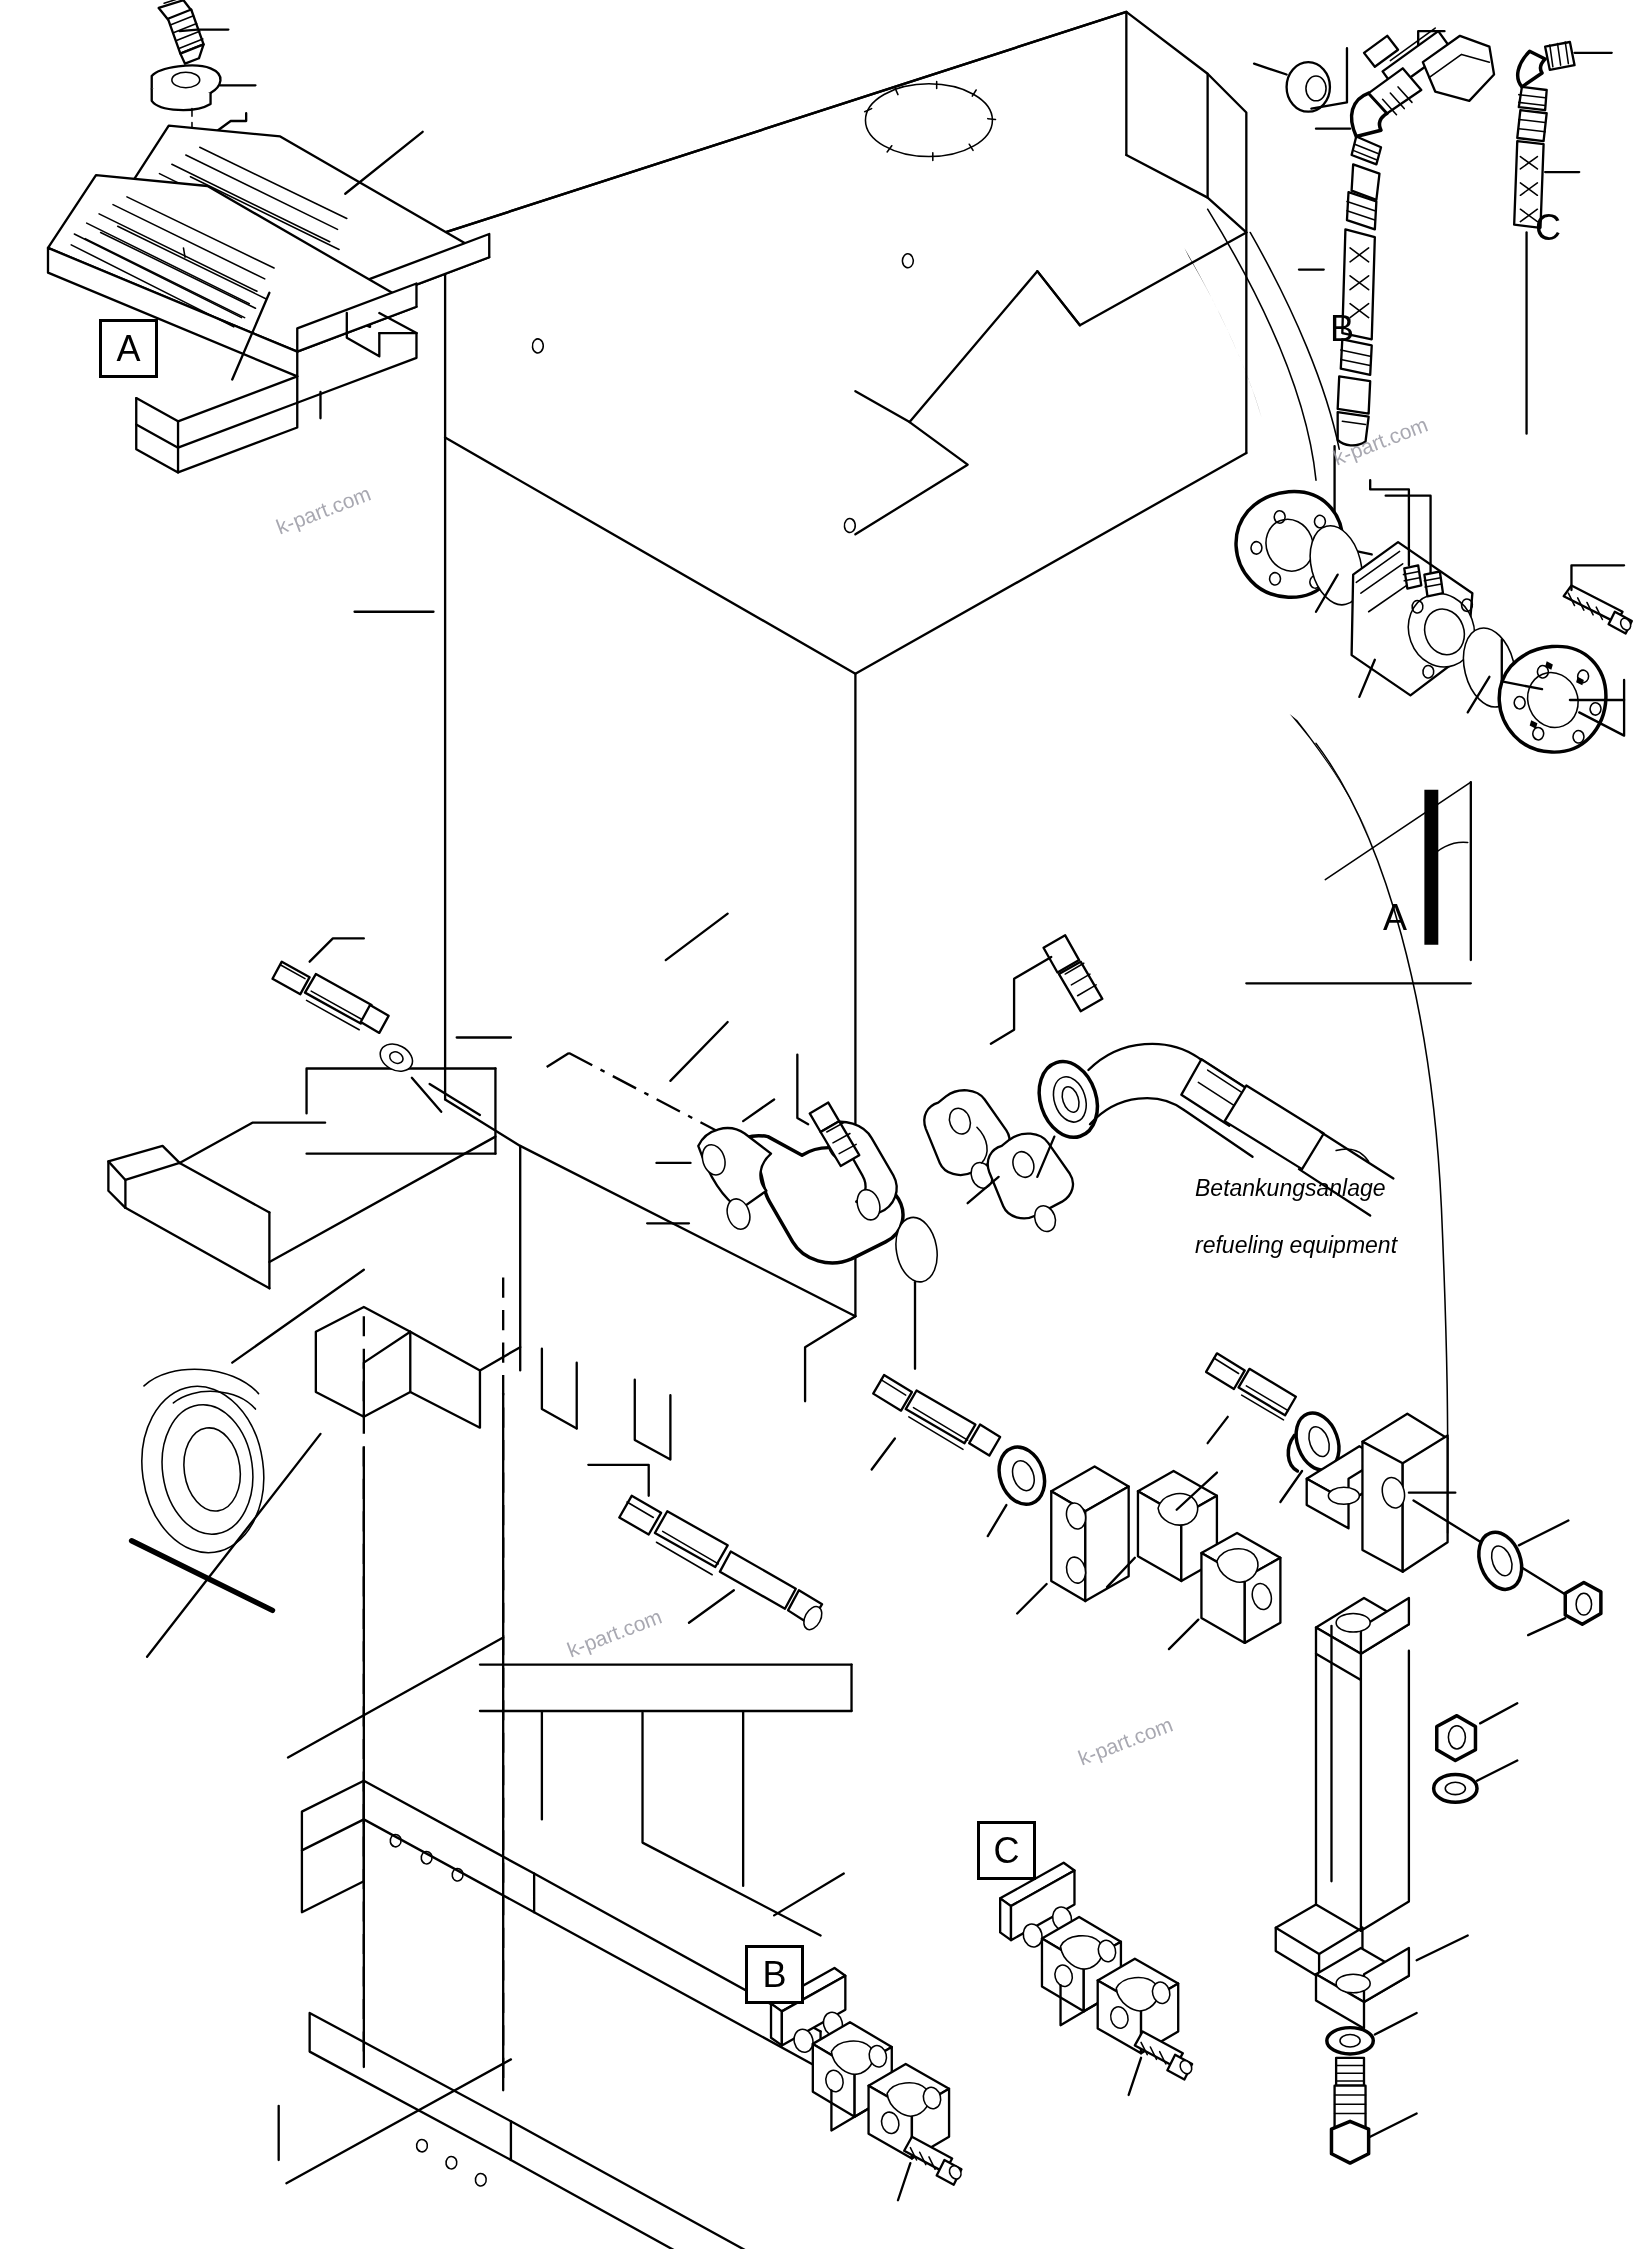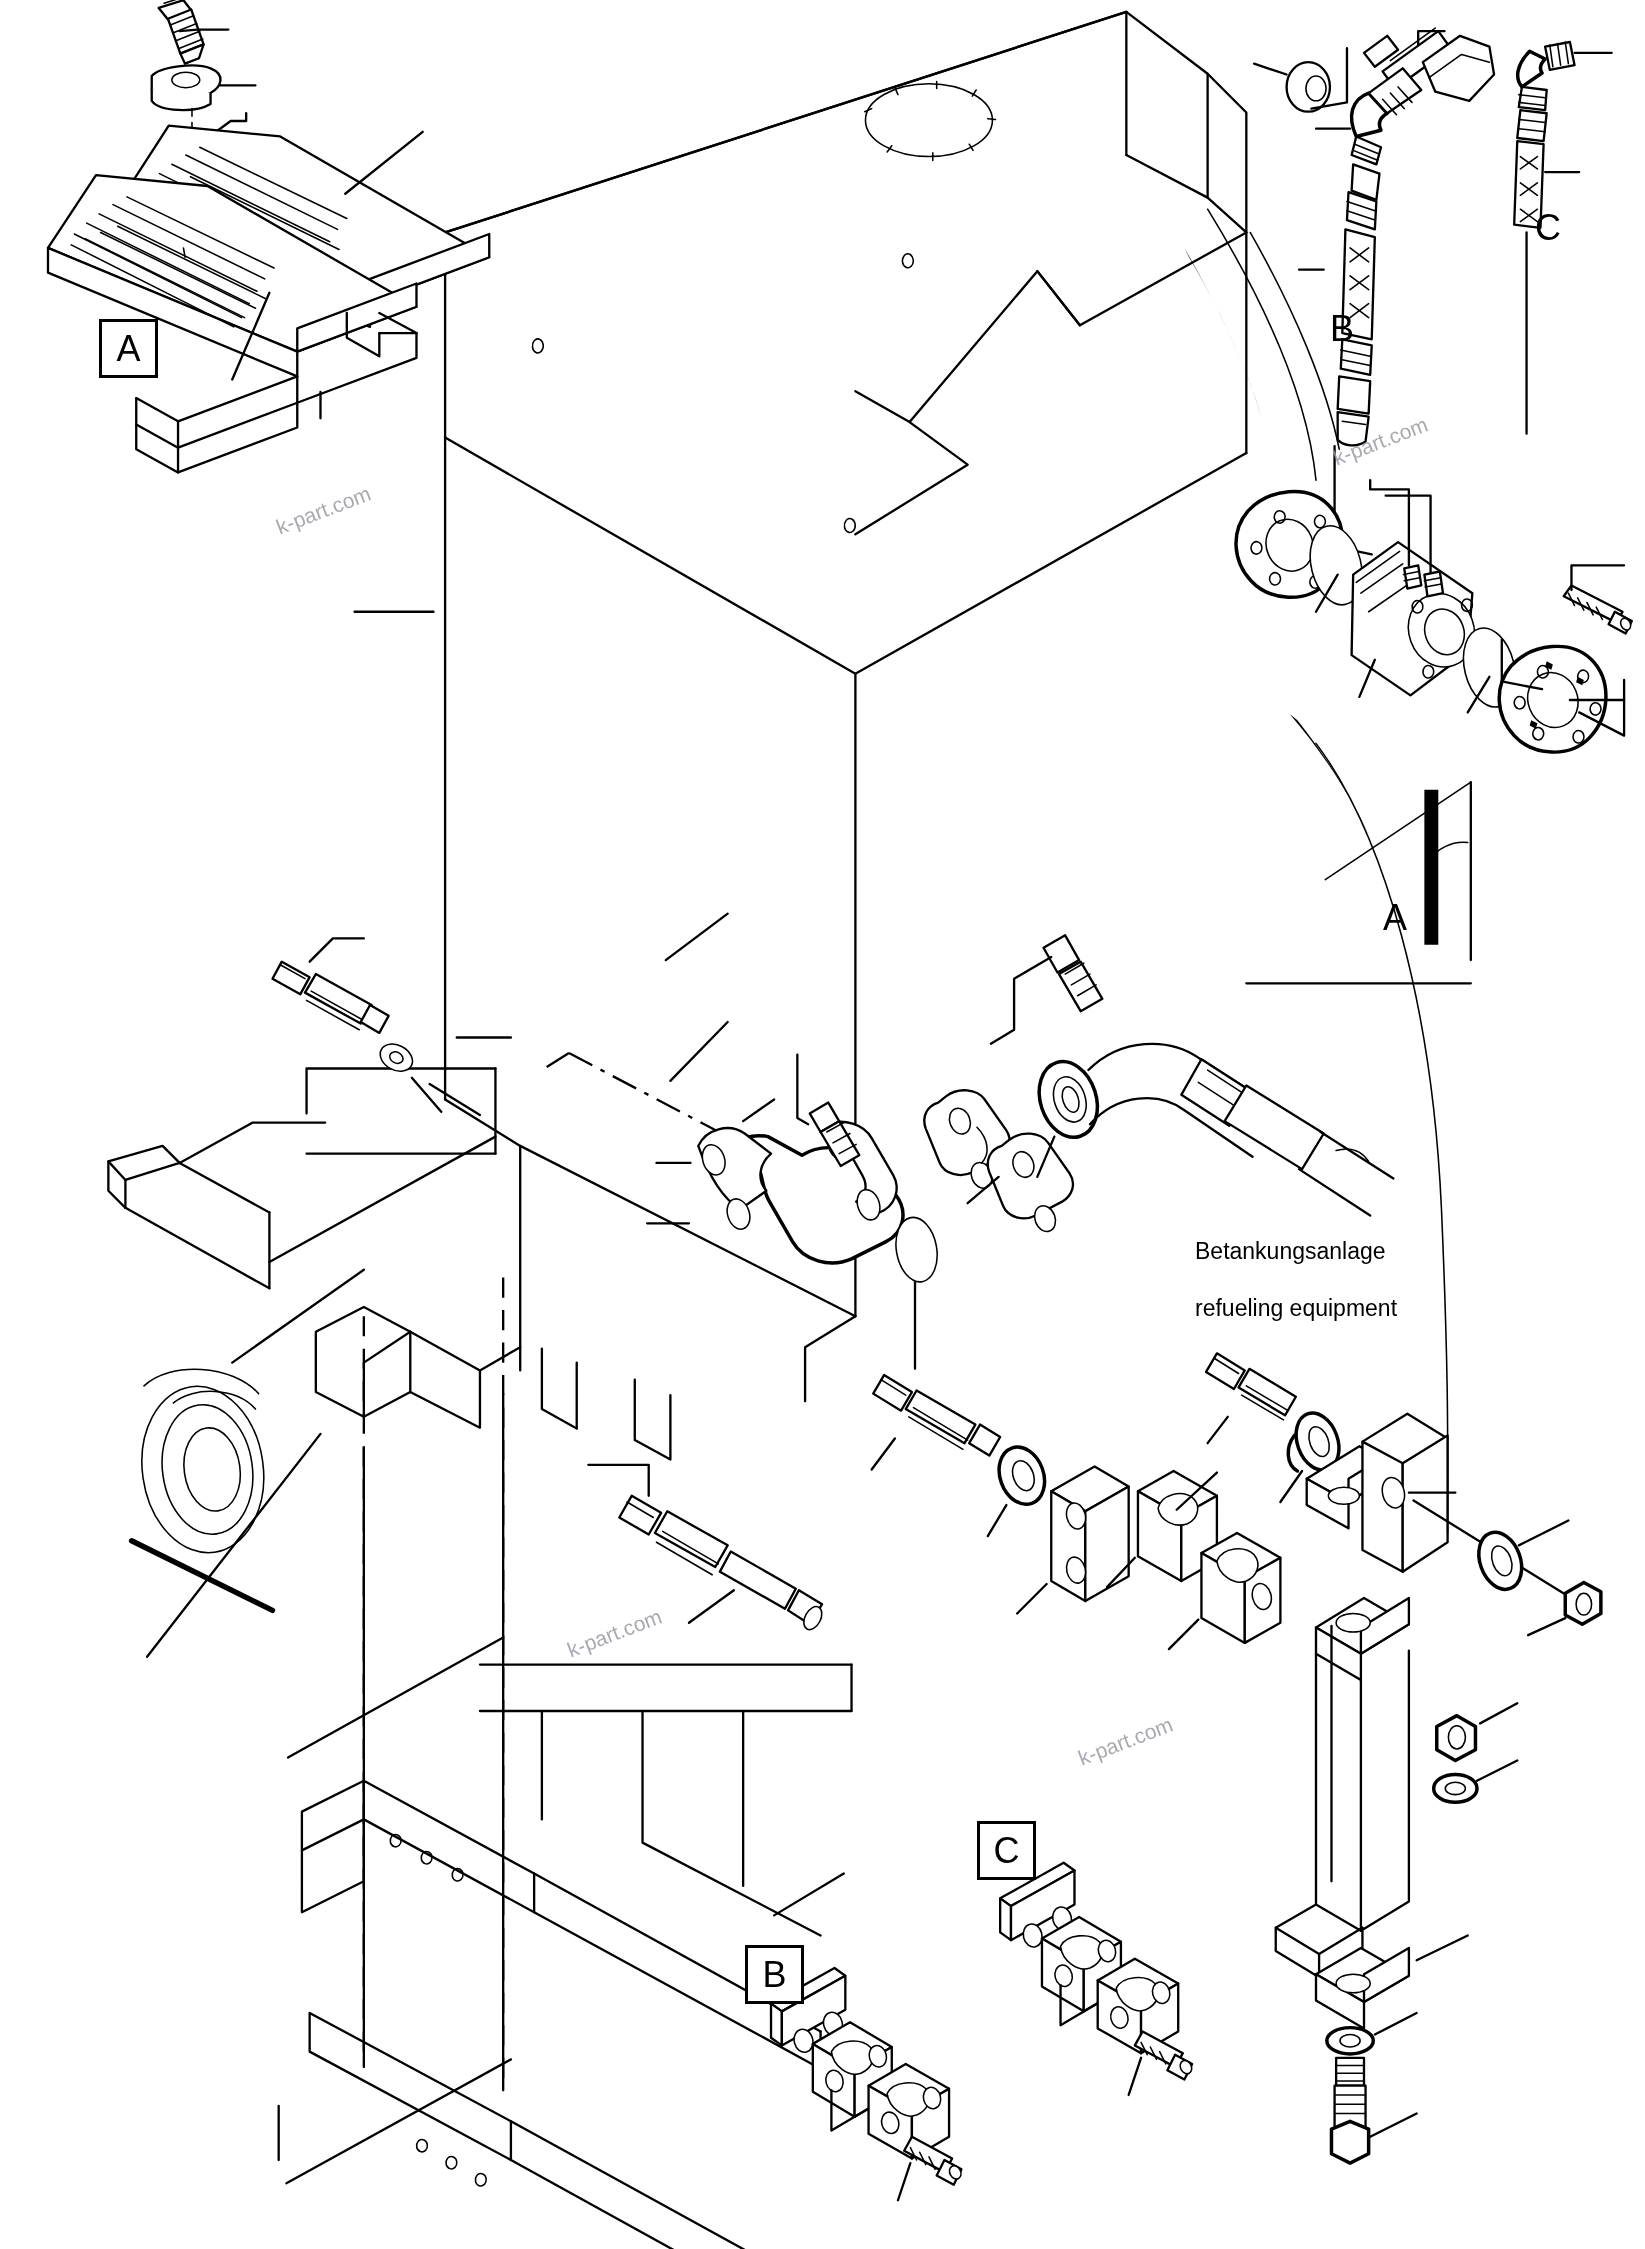--- a/index.html
+++ b/index.html
@@ -547,21 +547,21 @@
 <div class="plain-letter" style="left:1330px;top:308px;">
   <span>B</span>
 </div>
 <div class="plain-letter" style="left:1535px;top:207px;">
   <span>C</span>
 </div>
 <div class="plain-letter" style="left:1383px;top:897px;">
   <span>A</span>
 </div>
 
-<div class="note" style="left:1195px;top:1208px;">
+<div class="note" style="left:1195px;top:1145px;font-style:italic;">
   <div>Betankungsanlage</div>
   <div>refueling equipment</div>
 </div>
 
 <div class="wm" style="left:273px;top:517px;transform:rotate(-21deg);transform-origin:left top;">
   <span>k-part.com</span>
 </div>
 <div class="wm" style="left:1330px;top:448px;transform:rotate(-21deg);transform-origin:left top;">
   <span>k-part.com</span>
 </div>

